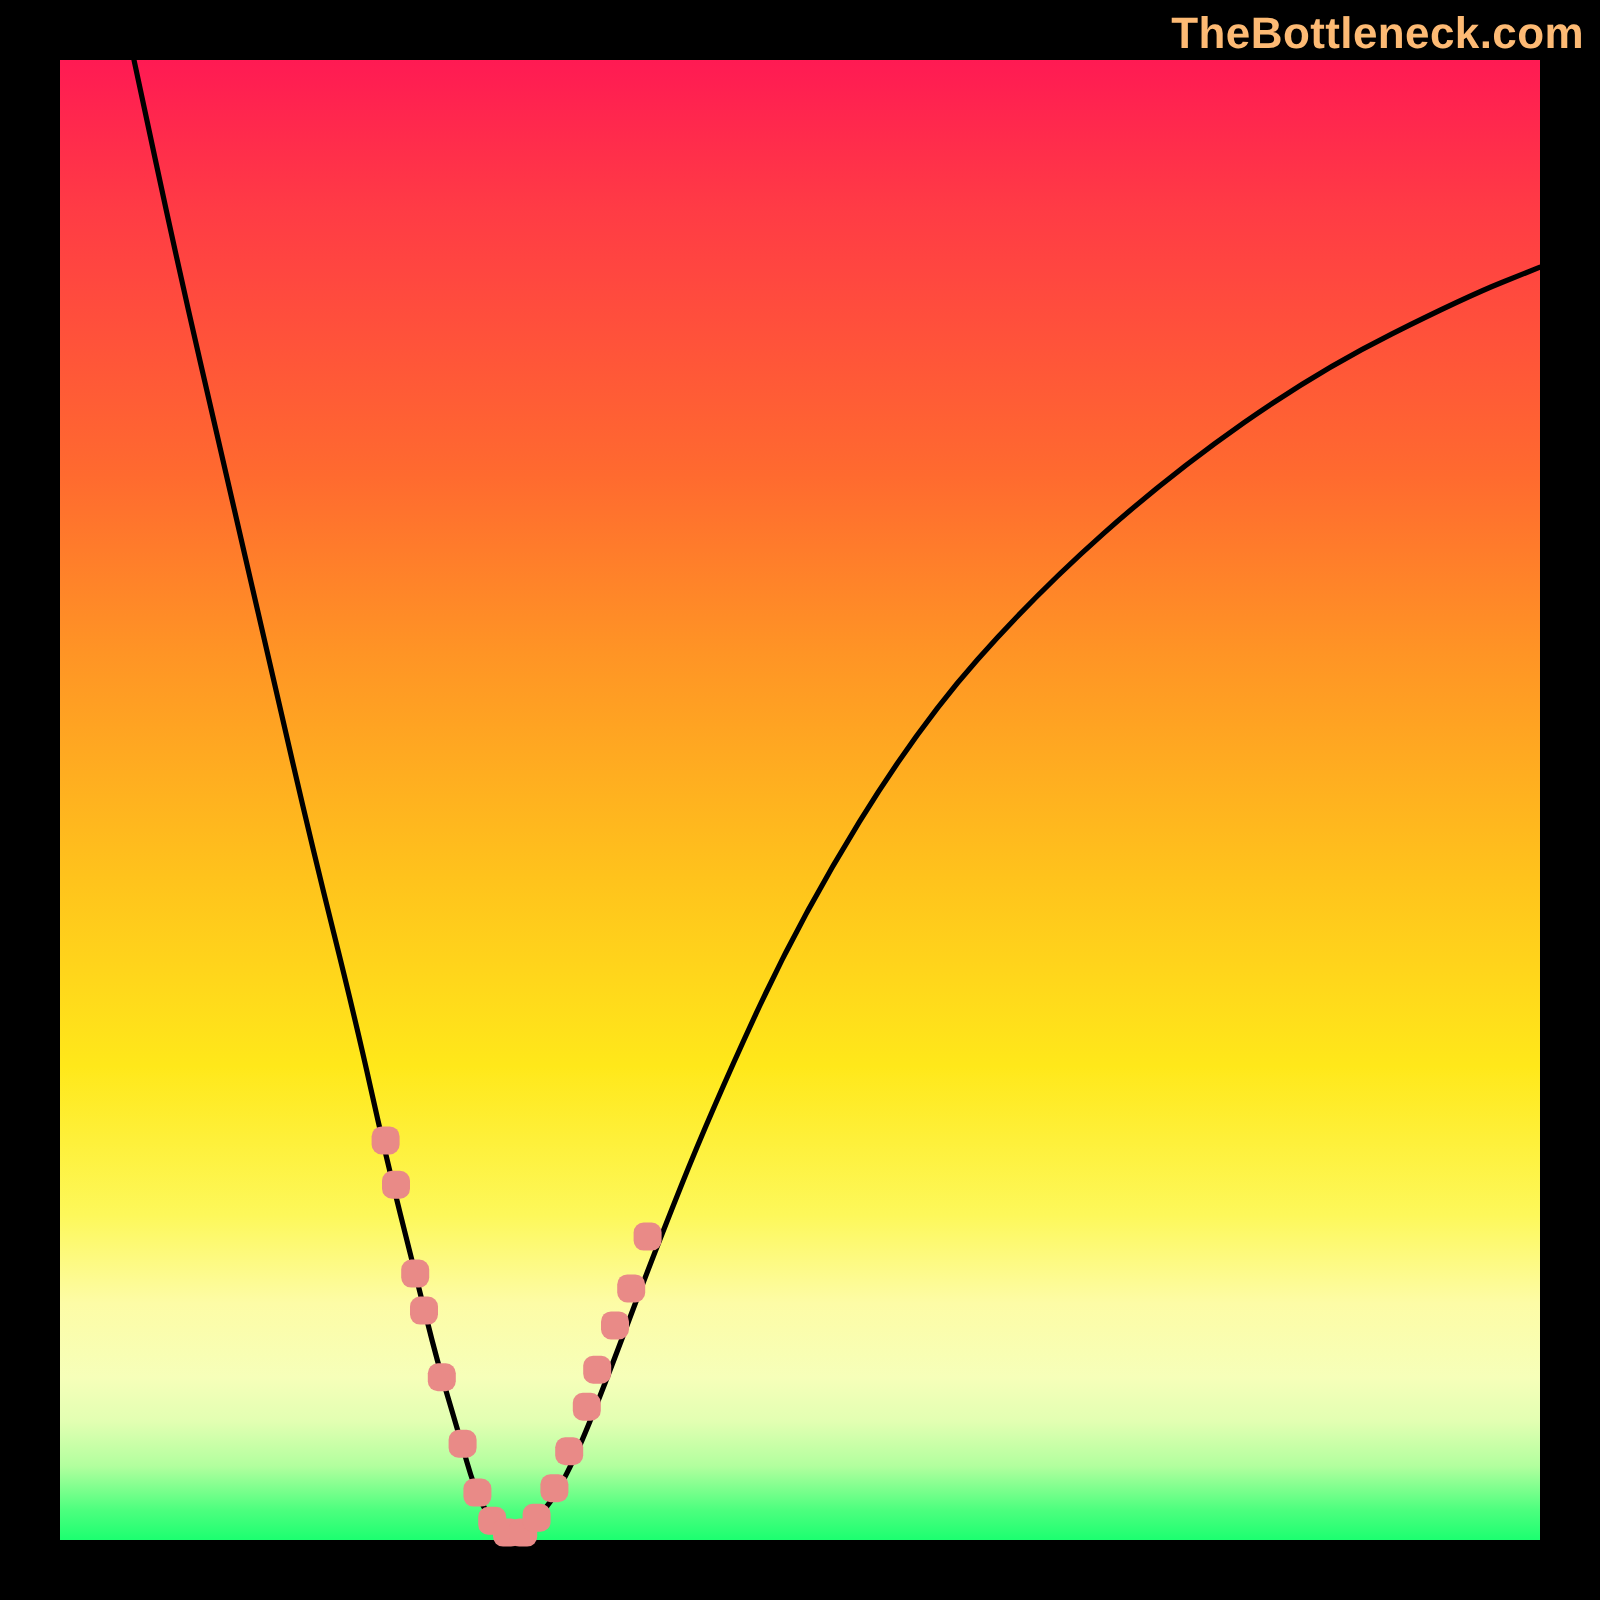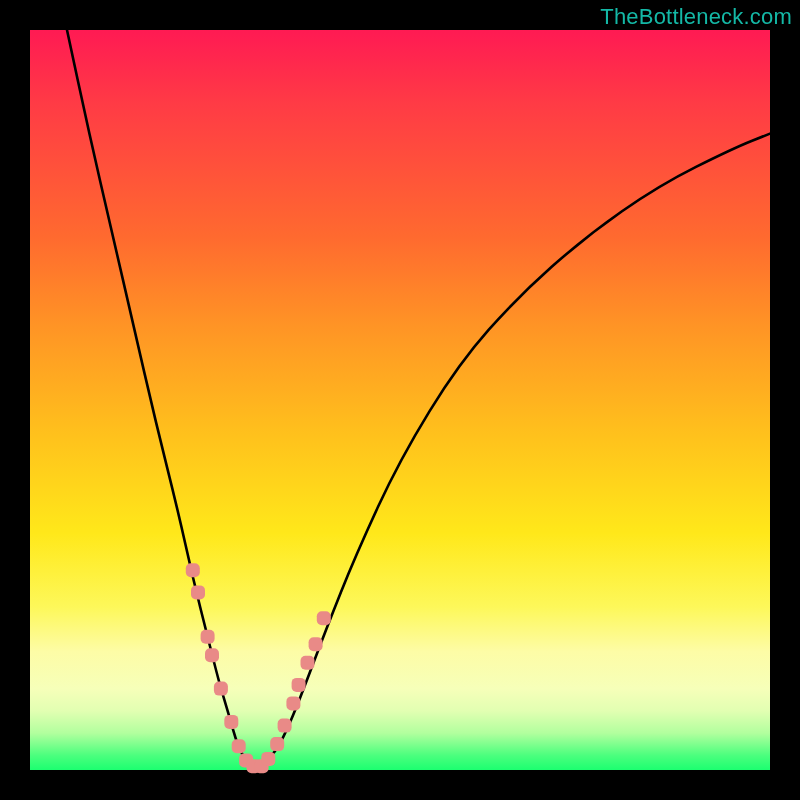--- a/index.html
+++ b/index.html
@@ -48,24 +48,24 @@
     left: 0;
     top: 0;
     width: 740px;
     height: 740px;
     overflow: visible;
   }
   .watermark {
     position: absolute;
     top: 4px;
     right: 8px;
-    color: #14b8a6;
+    color: #fdba74;
     font-size: 22px;
     letter-spacing: 0.2px;
-    font-weight: 400;
+    font-weight: 700;
     user-select: none;
   }
 </style>
 </head>
 <body>
 
 <div class="frame">
   <div class="plot-area">
     <svg class="curve" viewBox="0 0 740 740">
       <g>

